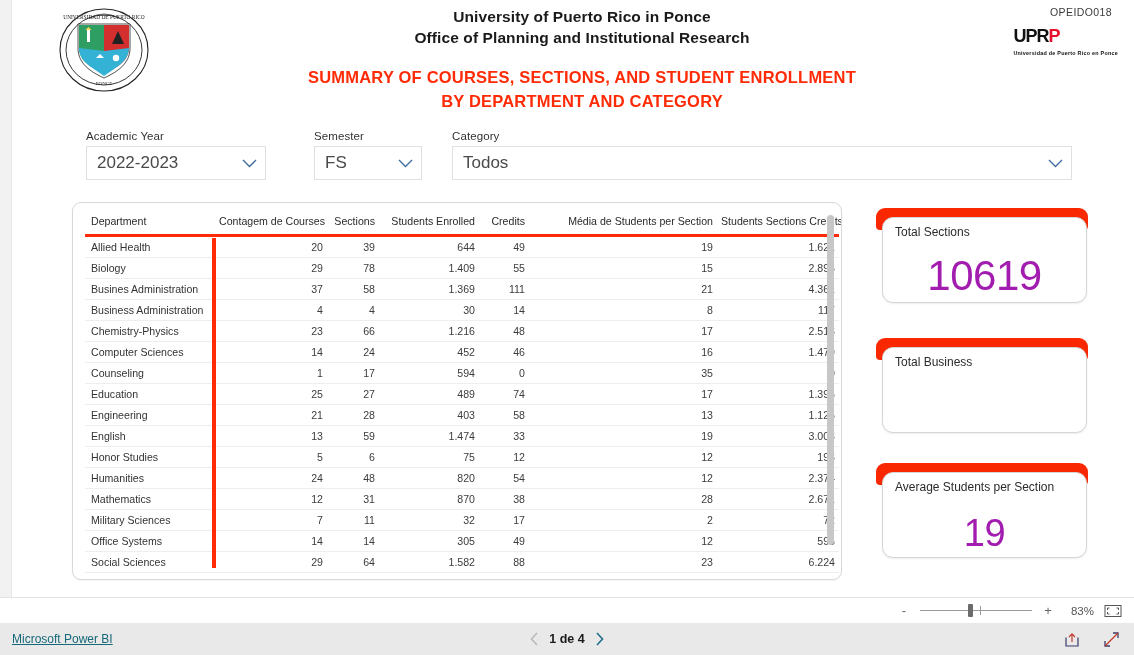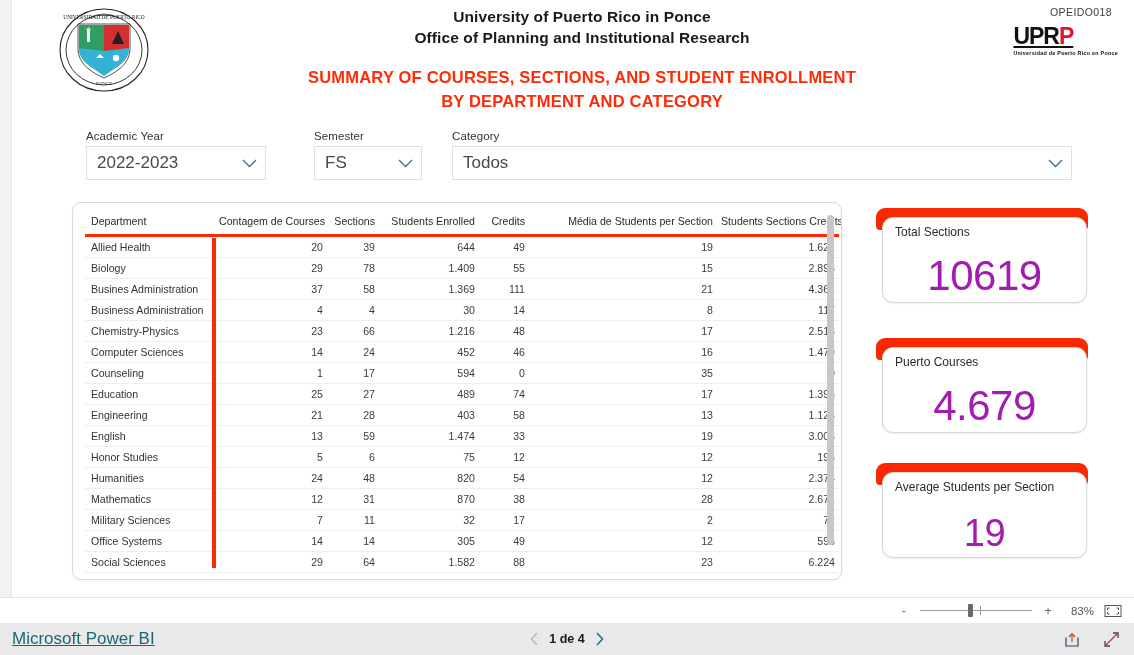--- a/index.html
+++ b/index.html
@@ -17,21 +17,21 @@
   .canvas { position: absolute; left: 12px; top: 0; width: 1122px; height: 597px; background: #ffffff; }
 
   
   .seal { position: absolute; left: 44px; top: 6px; width: 96px; height: 88px; }
   .header-text { position: absolute; left: 220px; top: 6px; width: 700px; text-align: center; }
   .org-line { font-size: 15.5px; font-weight: bold; color: #1a1a1a; line-height: 21px; letter-spacing: .1px; }
   .report-title { margin-top: 17px; font-size: 16.5px; font-weight: bold; color: #ff2b06; line-height: 24px; letter-spacing: .2px; }
 
   .doc-code { position: absolute; right: 22px; top: 6px; font-size: 10.5px; color: #3b3b3b; letter-spacing: .4px; }
   .uprp-logo { position: absolute; right: 16px; top: 24px; text-align: left; }
-  .uprp-word { font-size: 23px; font-weight: bold; letter-spacing: -1px; line-height: 25px; color: #111; text-decoration: underline; }
+  .uprp-word { font-size: 18px; font-weight: bold; letter-spacing: -1px; line-height: 25px; color: #111; }
   .uprp-word .p-red { color: #e8112d; }
   .uprp-sub { font-size: 5.4px; font-weight: bold; color: #111; letter-spacing: .25px; margin-top: 1px; }
 
   
   .slicers { position: absolute; left: 60px; top: 130px; }
   .slicer { position: absolute; }
   .slicer-label { font-size: 11.5px; color: #333; margin-bottom: 4px; letter-spacing: .1px; }
   .slicer-box {
     border: 1px solid #e0e0e0; background: #fff; height: 34px;
     display: flex; align-items: center; justify-content: space-between;
@@ -123,21 +123,21 @@
   .zb-tick { position: absolute; left: 60px; width: 1px; height: 9px; background: #9a9a9a; }
   .zb-pct { font-size: 11.5px; color: #555; min-width: 30px; text-align: right; }
   .zb-fit { width: 18px; height: 14px; }
 
   
   .footer {
     position: absolute; left: 0; top: 623px; width: 1134px; height: 32px;
     background: #e9e9e9; display: flex; align-items: center;
   }
   .pbi-link {
-    position: absolute; left: 12px; font-size: 17px; color: #16697a;
+    position: absolute; left: 12px; font-size: 12px; color: #16697a;
     text-decoration: underline; cursor: pointer;
   }
   .pager { position: absolute; left: 0; right: 0; display: flex; align-items: center; justify-content: center; gap: 9px; }
   .pg-prev svg, .pg-next svg { display: block; }
   .pg-label { font-size: 12.5px; color: #1a1a1a; font-weight: 600; }
   .foot-icons { position: absolute; right: 14px; display: flex; align-items: center; gap: 22px; }
   .foot-icons svg { display: block; }
 </style>
 </head>
 <body>
@@ -416,22 +416,21 @@
       <div class="redbar"></div>
       <div class="card">
         <div class="k-label">Total Sections</div>
         <div class="k-value">10619</div>
       </div>
     </div>
 
     <div class="kpi kpi-2">
       <div class="redbar"></div>
       <div class="card">
-        <div class="k-label">Puerto Courses</div>
-        <div class="k-value">4.679</div>
+        <div class="k-label">Total Business</div>
       </div>
     </div>
 
     <div class="kpi kpi-3">
       <div class="redbar"></div>
       <div class="card">
         <div class="k-label">Average Students per Section</div>
         <div class="k-value">19</div>
       </div>
     </div>

